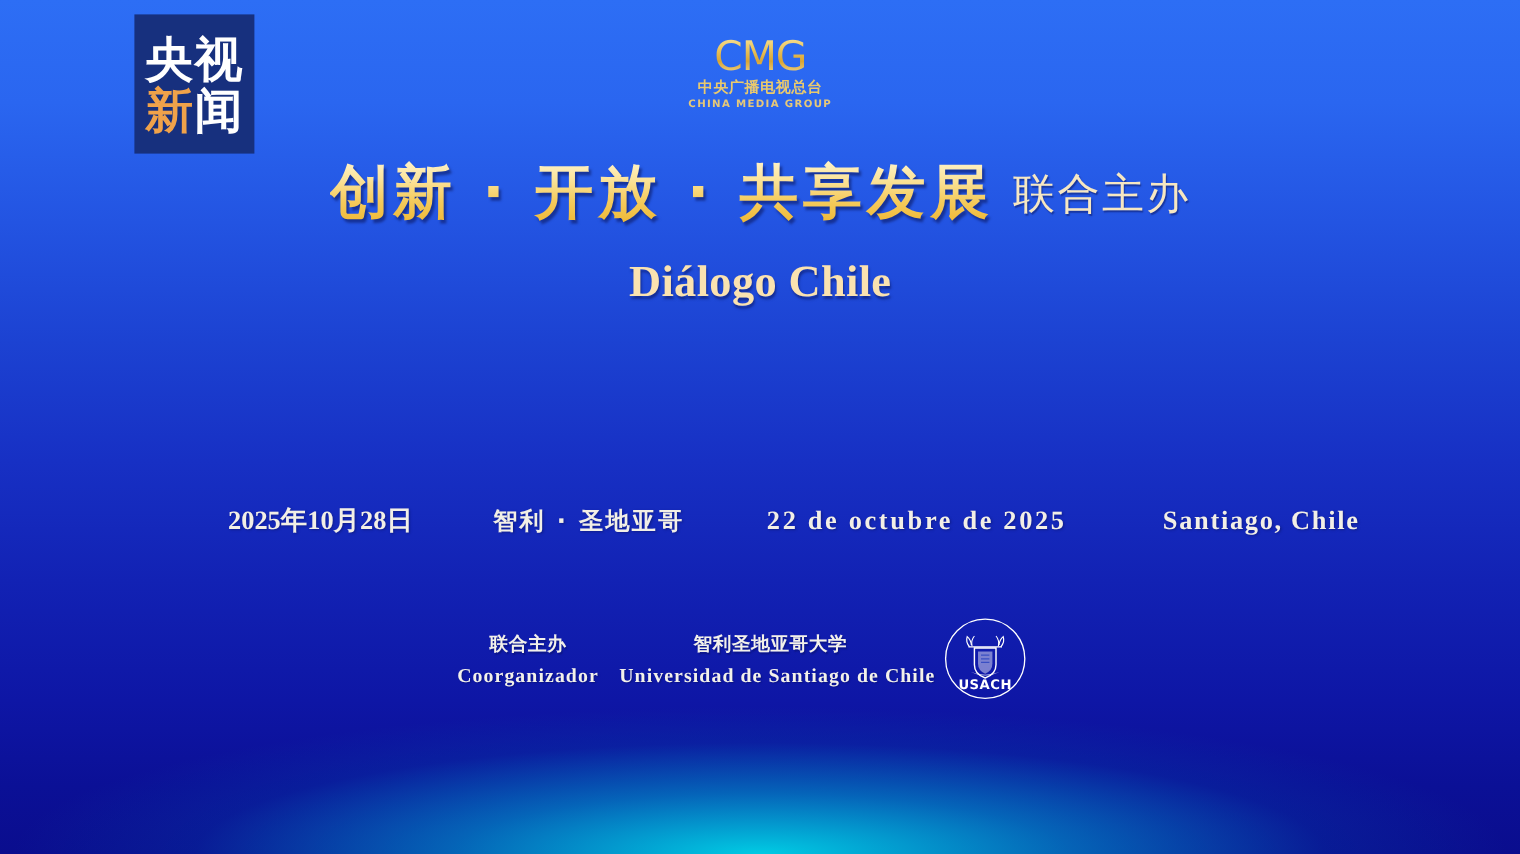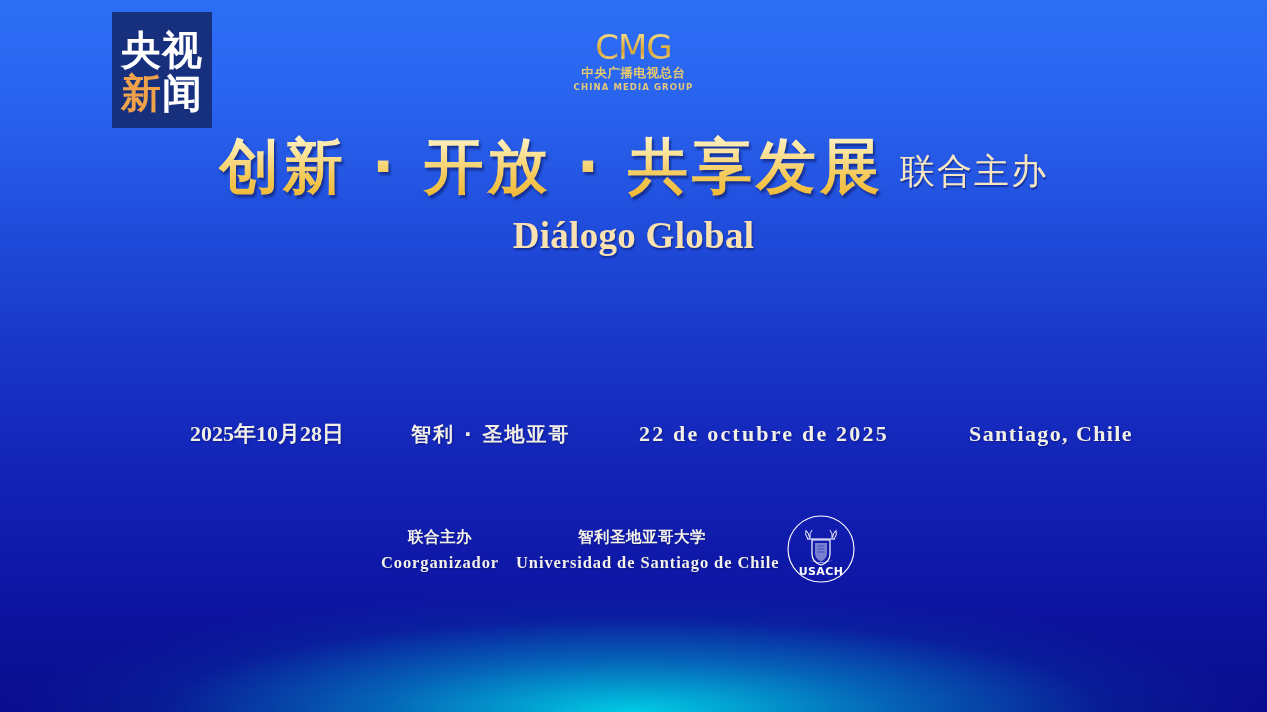--- a/index.html
+++ b/index.html
@@ -103,21 +103,21 @@
     position: absolute;
     left: 0; right: 0;
     top: 136px;
     text-align: center;
     line-height: 1;
     white-space: nowrap;
   }
   .title-cn-main {
     font-family: "DejaVu Sans", "Liberation Sans", sans-serif;
     font-weight: bold;
-    font-size: 60px;
+    font-size: 49px;
     letter-spacing: 4px;
     background: linear-gradient(to bottom, #fff4cd 0%, #fbe49c 30%, #f5cb5d 62%, #eeb52f 100%);
     -webkit-background-clip: text;
     background-clip: text;
     color: transparent;
     -webkit-text-fill-color: transparent;
     filter: drop-shadow(2px 3px 1px rgba(10,20,90,0.55));
   }
   .title-cn-sub {
     font-family: "DejaVu Sans", "Liberation Sans", sans-serif;
@@ -230,21 +230,21 @@
     <div class="cmg-letters">CMG</div>
     <div class="cmg-cn">中央广播电视总台</div>
     <div class="cmg-en">CHINA MEDIA GROUP</div>
   </div>
 
   <div class="title-cn">
     <span class="title-cn-main">创新 · 开放 · 共享发展</span><span class="title-cn-sub">联合主办</span>
   </div>
 
   <div class="title-es">
-    <div class="title-es-line">Diálogo Global</div>
+    <div class="title-es-line">Diálogo Chile</div>
   </div>
 
   <div class="meta-row">
     <div class="meta-item m1">2025年10月28日</div>
     <div class="meta-item m2">智利 · 圣地亚哥</div>
     <div class="meta-item m3">22 de octubre de 2025</div>
     <div class="meta-item m4">Santiago, Chile</div>
   </div>
 
   <div class="org-block">

